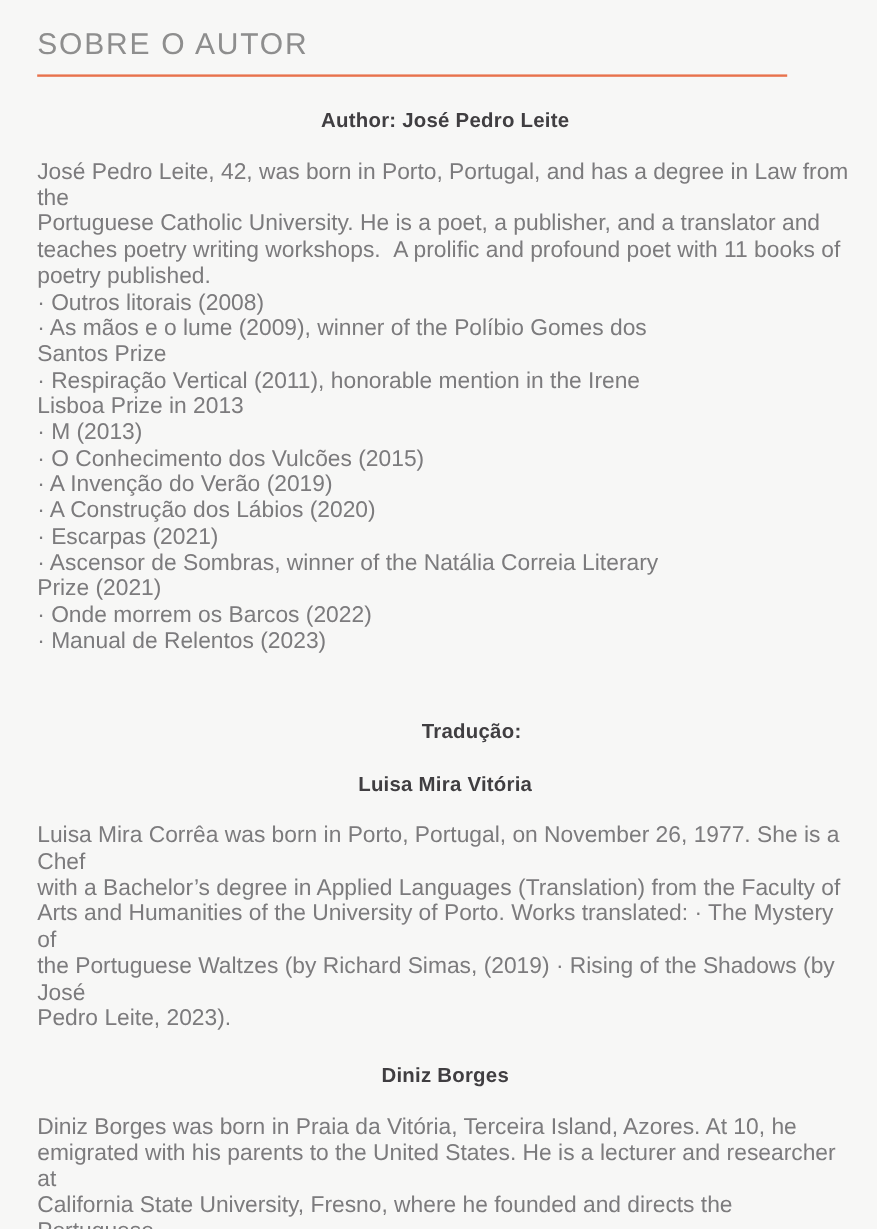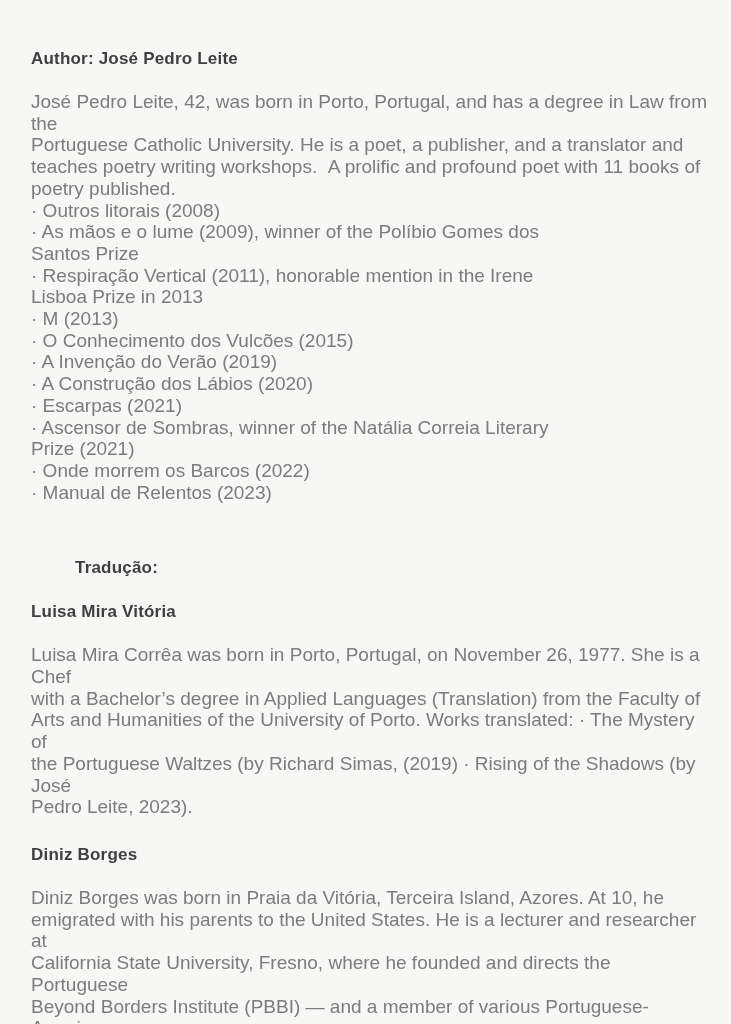--- a/index.html
+++ b/index.html
@@ -35,20 +35,21 @@
     width: 625px;
     background: var(--accent-color);
   }
   .sub-heading {
     font-size: 17px;
     line-height: 22px;
     font-weight: 700;
     letter-spacing: 0.2px;
     color: var(--heading-color);
     margin: 26px 0 21px 0;
+    text-align: center;
   }
   .traducao-heading {
     margin-top: 54px;
     margin-bottom: 0;
     margin-left: 44px;
   }
   .translator .sub-heading {
     margin-top: 22px;
   }
   .translator-diniz .sub-heading {
@@ -61,20 +62,24 @@
     margin: 0;
     white-space: pre-line;
     max-width: 680px;
   }
 </style>
 </head>
 <body>
 
 <div class="page">
 
+  <header>
+    <h1 class="page-title">SOBRE O AUTOR</h1>
+    <div class="title-divider"></div>
+  </header>
 
   <section class="author-section">
     <h3 class="sub-heading">Author: José Pedro Leite</h3>
     <p class="body-text">José Pedro Leite, 42, was born in Porto, Portugal, and has a degree in Law from the
 Portuguese Catholic University. He is a poet, a publisher, and a translator and
 teaches poetry writing workshops. &nbsp;A prolific and profound poet with 11 books of
 poetry published.
 · Outros litorais (2008)
 · As mãos e o lume (2009), winner of the Políbio Gomes dos
 Santos Prize

